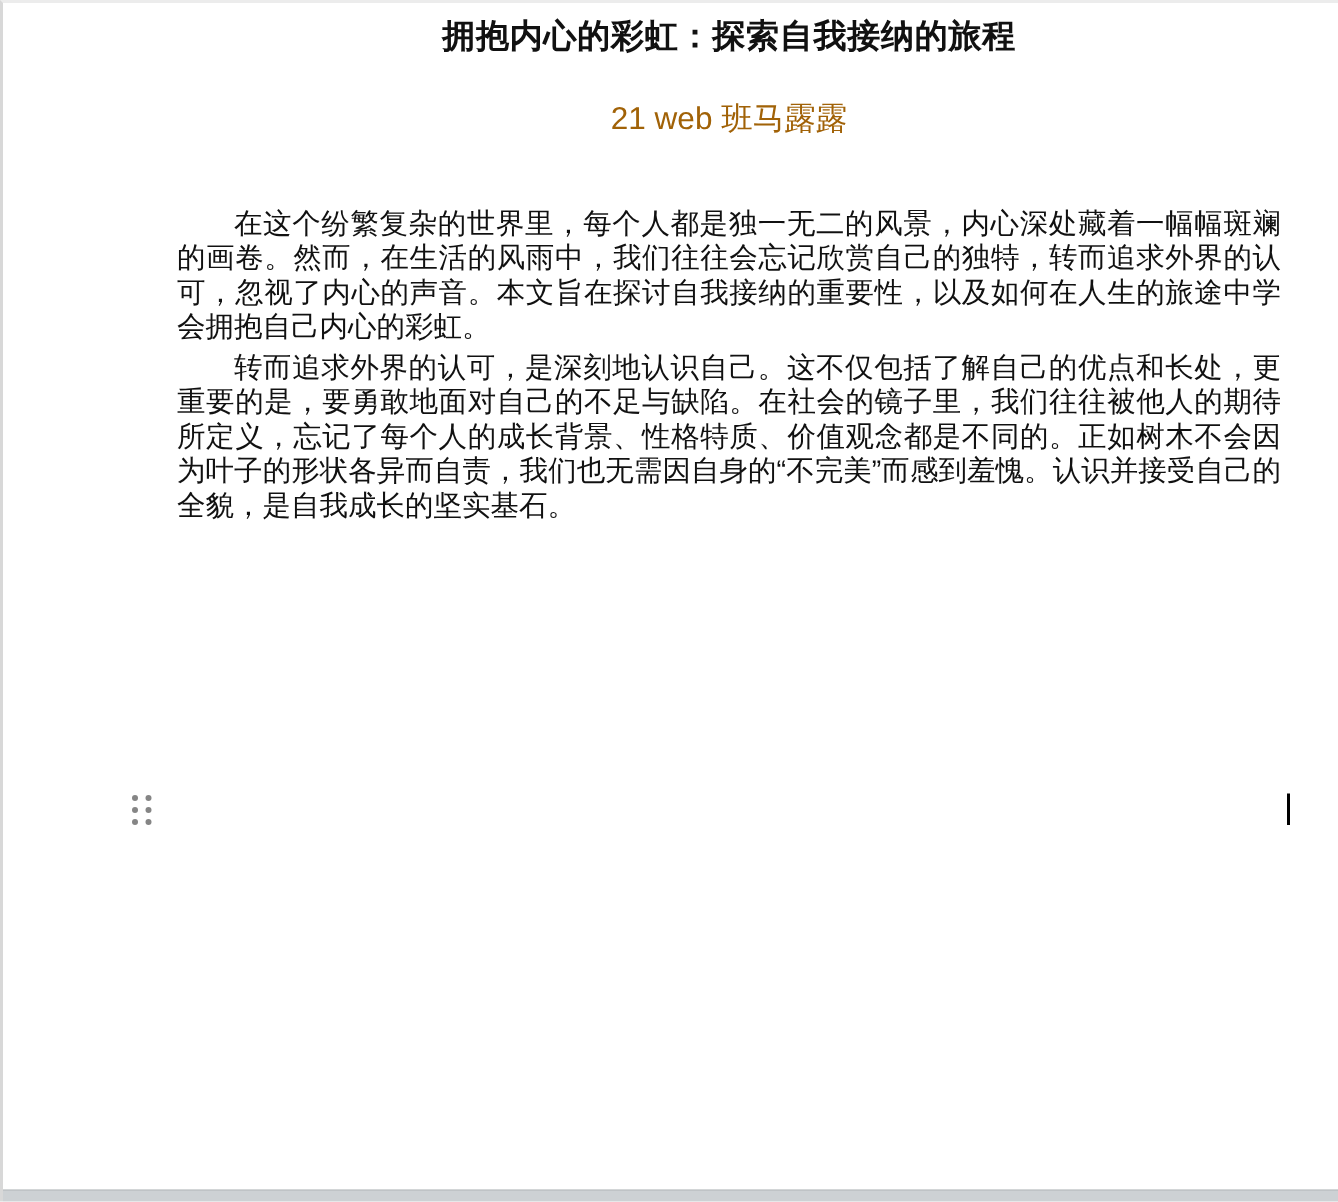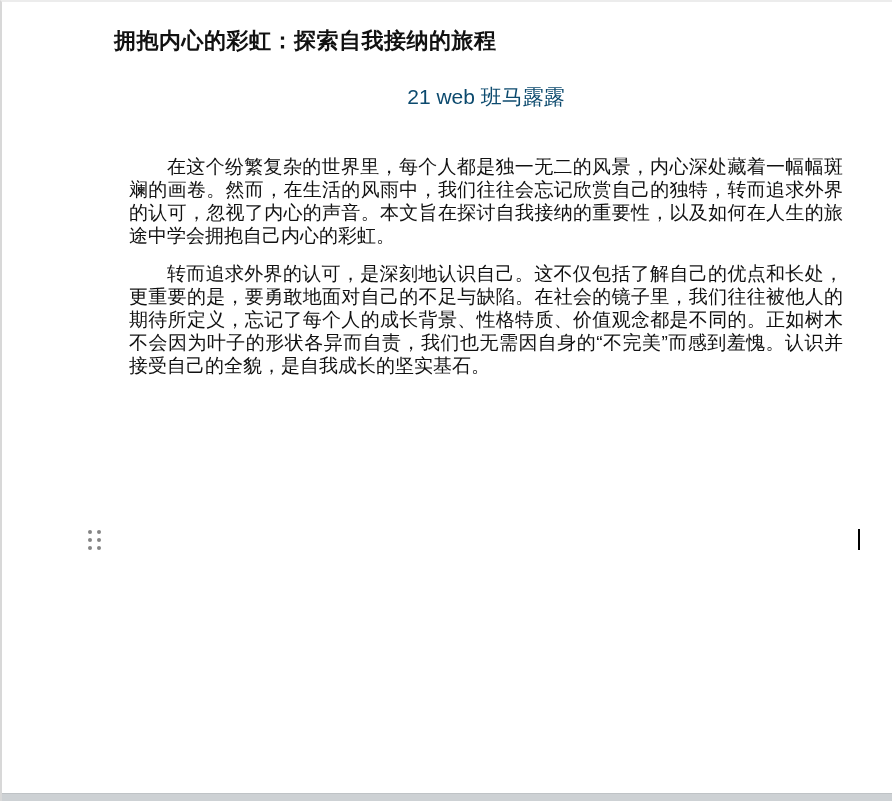--- a/index.html
+++ b/index.html
@@ -13,39 +13,39 @@
     background: #ffffff;
     border-left: 2px solid #d8d8d8;
     border-top: 2px solid #ececec;
     box-sizing: border-box;
   }
   .page-content {
     position: absolute;
     left: 112px; right: 34px; top: 0;
   }
   .doc-title {
-    margin: 23px 0 0 0;
+    margin: 6px 0 0 0;
     font-size: 22px; line-height: 32px;
-    font-weight: bold; text-align: left;
+    font-weight: bold; text-align: center;
     letter-spacing: 0.5px;
   }
   .doc-byline {
     margin-top: 26px;
     font-size: 21px; line-height: 28px;
     font-weight: normal; text-align: center;
-    color: #0c4a6e;
+    color: #a16207;
   }
   .doc-body {
     margin-top: 44px;
     font-size: 19px; line-height: 23px;
     text-align: justify; text-justify: inter-ideograph;
     word-break: break-all;
   }
   .doc-body p {
-    margin: 15px; padding: 0;
+    margin: 4px; padding: 0;
     text-indent: 2em;
   }
   .drag-handle {
     position: absolute;
     left: 86px; top: 528px;
     display: grid;
     grid-template-columns: repeat(2, 4px);
     grid-template-rows: repeat(3, 4px);
     column-gap: 5px; row-gap: 4px;
     cursor: grab;

